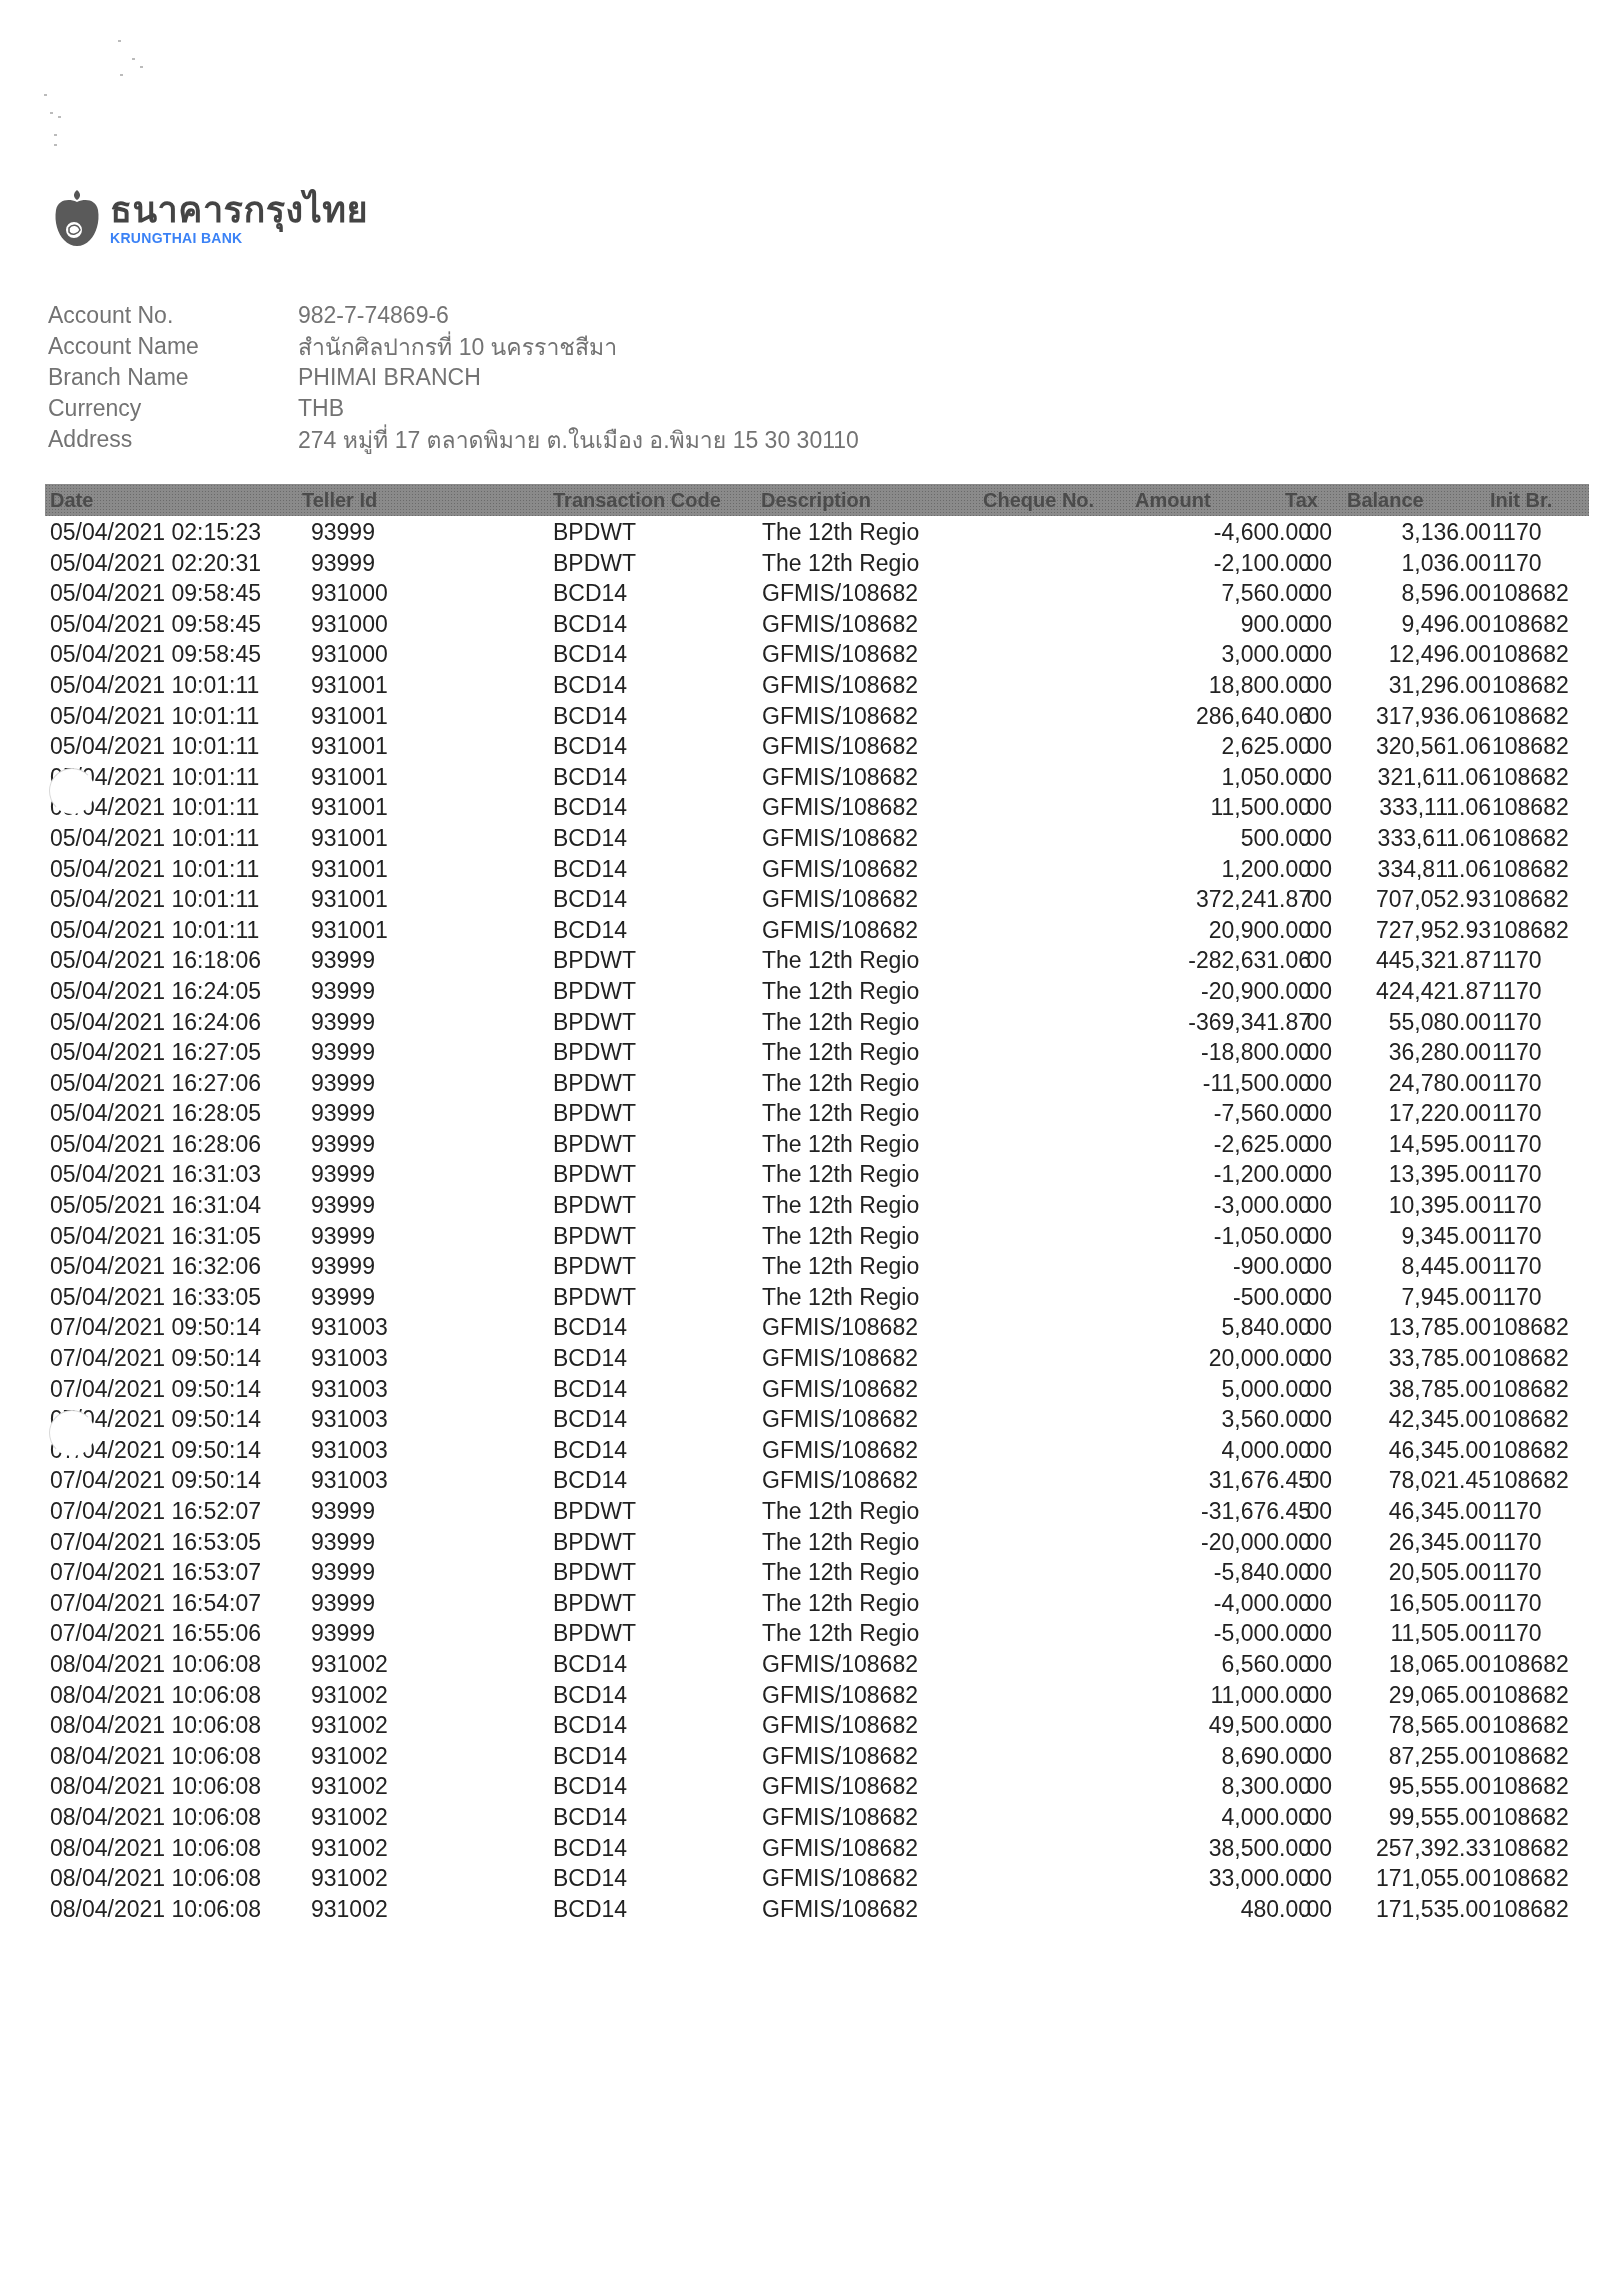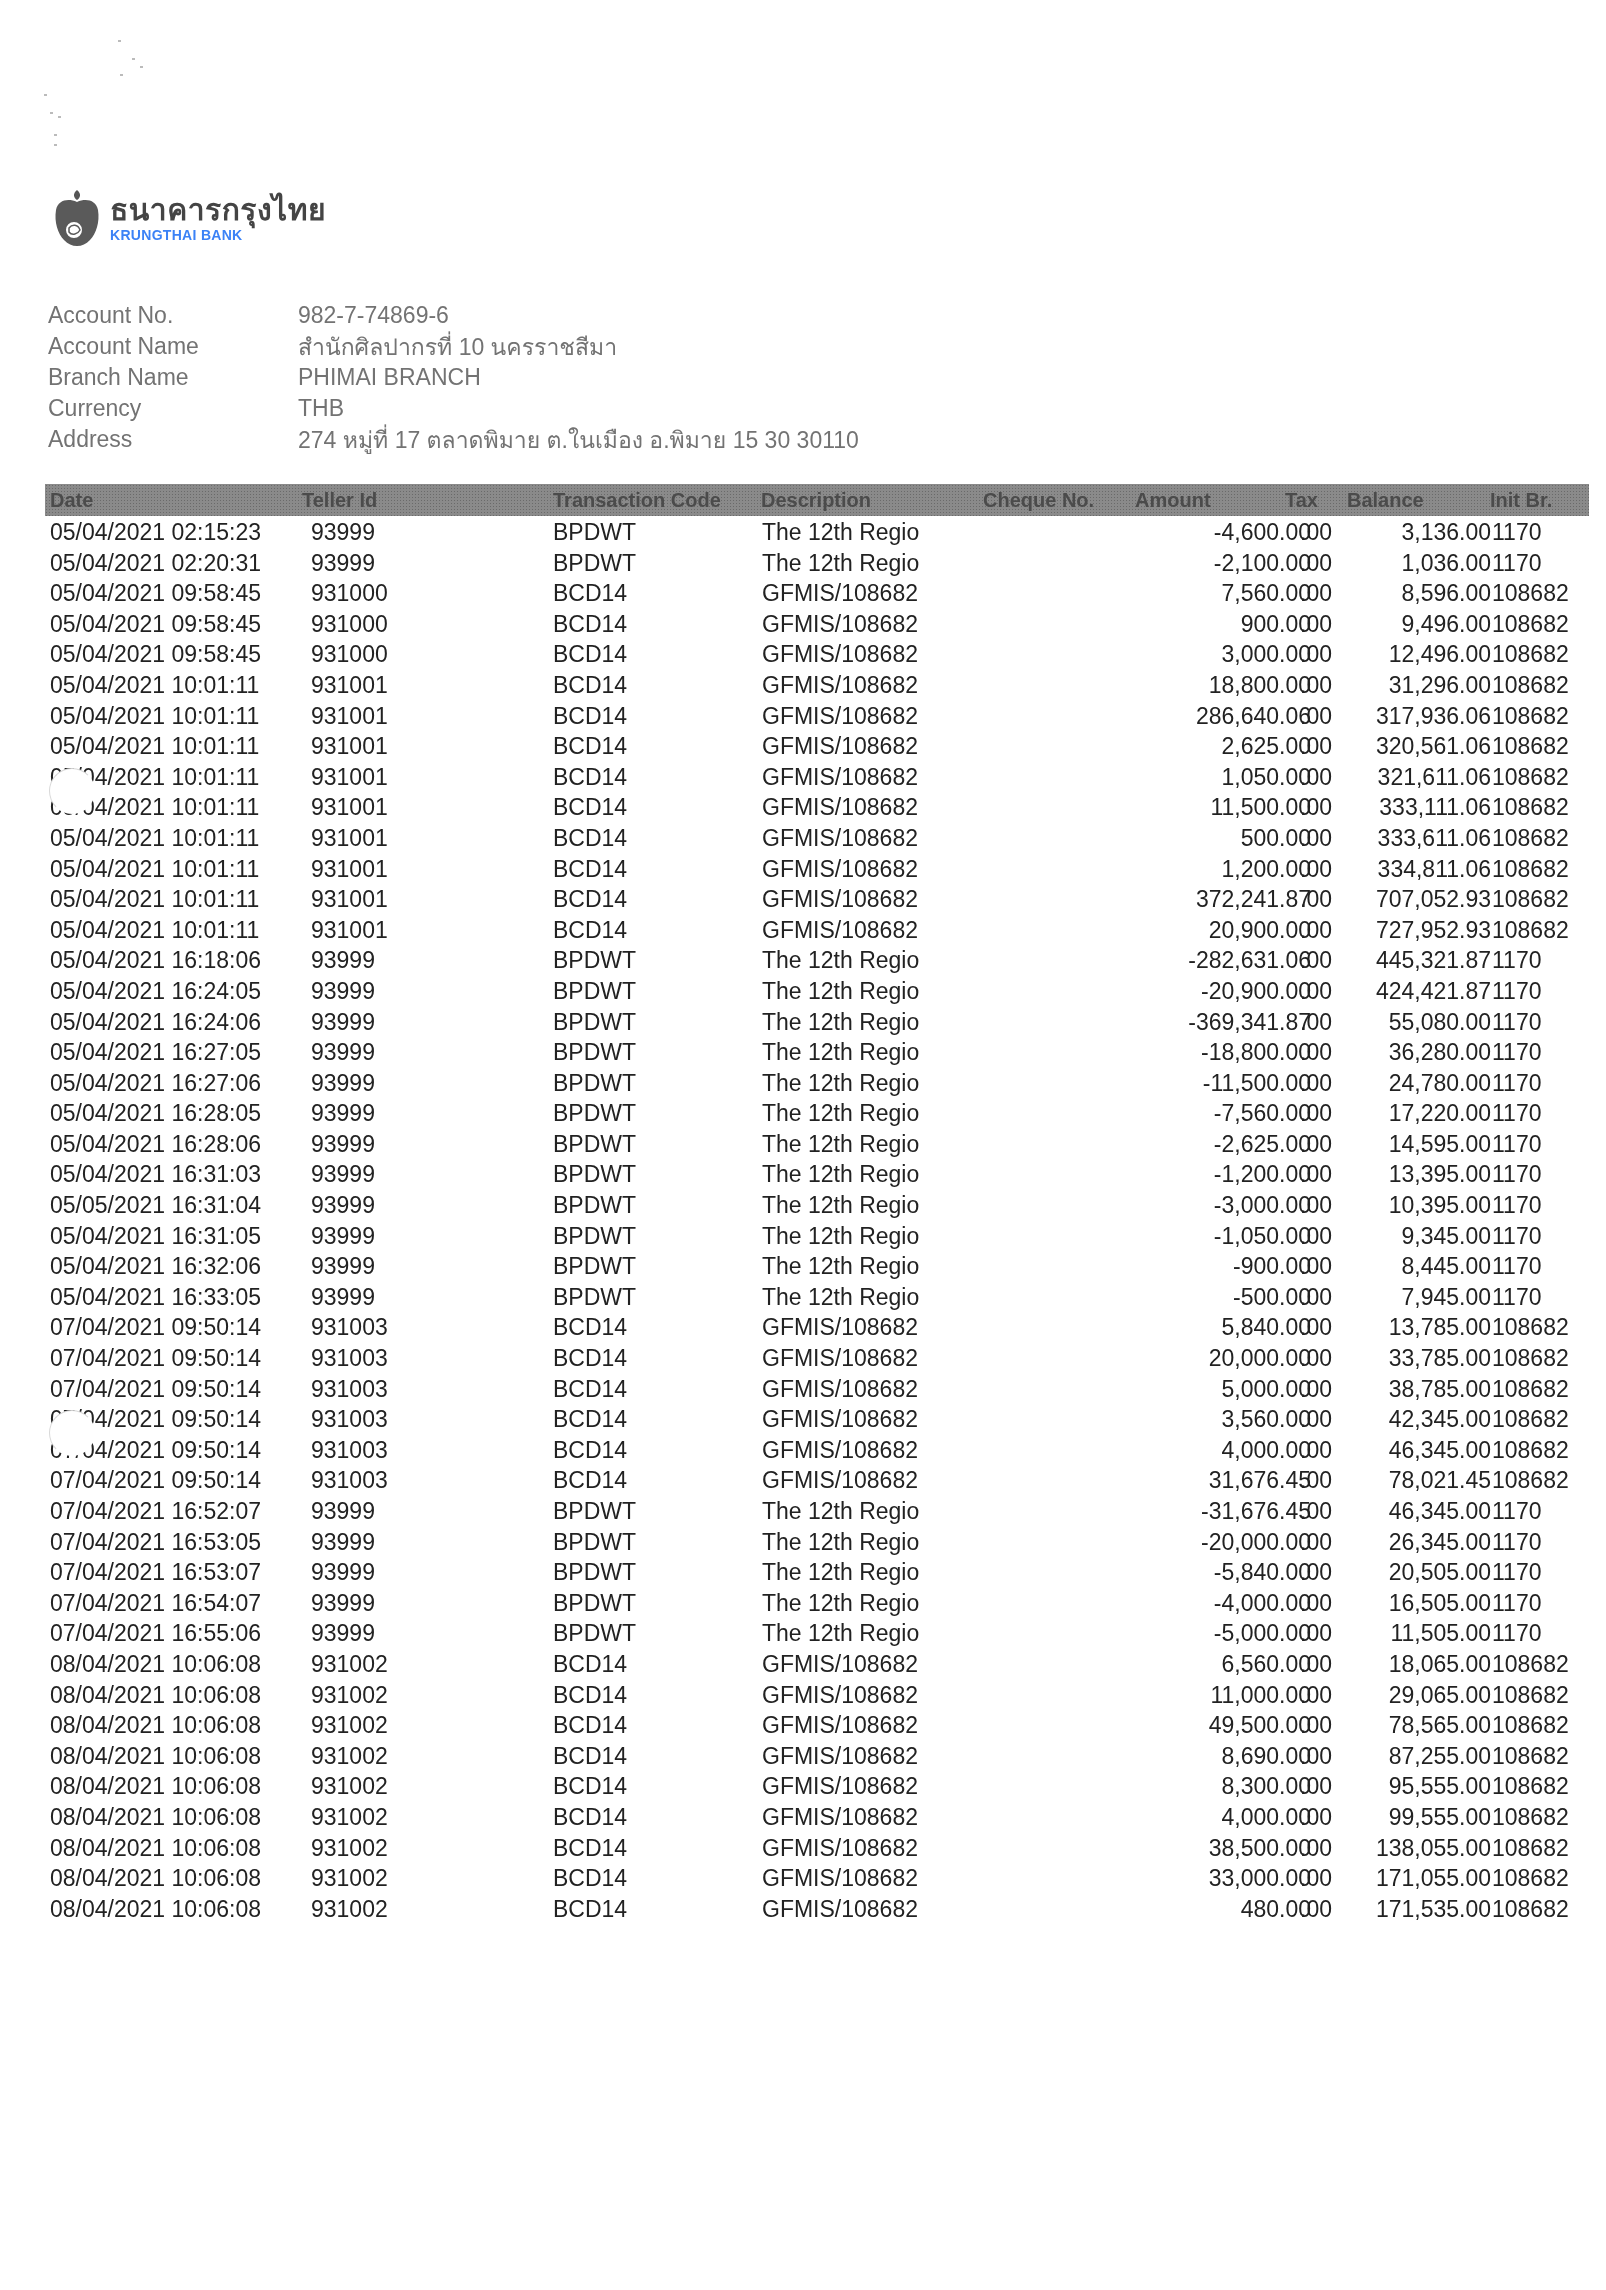--- a/index.html
+++ b/index.html
@@ -6,21 +6,21 @@
   body {
     width: 1606px; height: 2290px; position: relative; overflow: hidden;
     font-family: "Liberation Sans", sans-serif; color: #222;
   }
   .specks { position: absolute; left: 40px; top: 40px; width: 120px; height: 120px; }
   .speck { position: absolute; width: 3px; height: 2px; background: #bbb; }
 
   .logo { position: absolute; left: 52px; top: 188px; display: flex; align-items: center; }
   .logo-emblem { width: 50px; height: 60px; }
   .logo-text { margin-left: 8px; line-height: 1; }
-  .logo-thai { font-size: 30px; font-weight: bold; color: #444; letter-spacing: 0.5px; }
+  .logo-thai { font-size: 36px; font-weight: bold; color: #444; letter-spacing: 0.5px; }
   .logo-en { font-size: 14px; font-weight: bold; color: #3b82f6; margin-top: 3px; letter-spacing: 0.3px; }
 
   .info { position: absolute; left: 48px; top: 300px; font-size: 23px; color: #737373; }
   .info-row { display: flex; height: 31px; align-items: center; }
   .info-label { width: 250px; }
   .info-value { }
 
   .table { position: absolute; left: 45px; top: 484px; width: 1544px; }
   .thead {
     position: relative; height: 32px;
@@ -601,21 +601,21 @@
         <span class="td c-br">108682</span>
       </div>
       <div class="tr">
         <span class="td c-date">08/04/2021 10:06:08</span>
         <span class="td c-teller">931002</span>
         <span class="td c-code">BCD14</span>
         <span class="td c-desc">GFMIS/108682</span>
         <span class="td c-cheque"></span>
         <span class="td c-amount">38,500.00</span>
         <span class="td c-tax">.00</span>
-        <span class="td c-balance">138,055.00</span>
+        <span class="td c-balance">257,392.33</span>
         <span class="td c-br">108682</span>
       </div>
       <div class="tr">
         <span class="td c-date">08/04/2021 10:06:08</span>
         <span class="td c-teller">931002</span>
         <span class="td c-code">BCD14</span>
         <span class="td c-desc">GFMIS/108682</span>
         <span class="td c-cheque"></span>
         <span class="td c-amount">33,000.00</span>
         <span class="td c-tax">.00</span>

